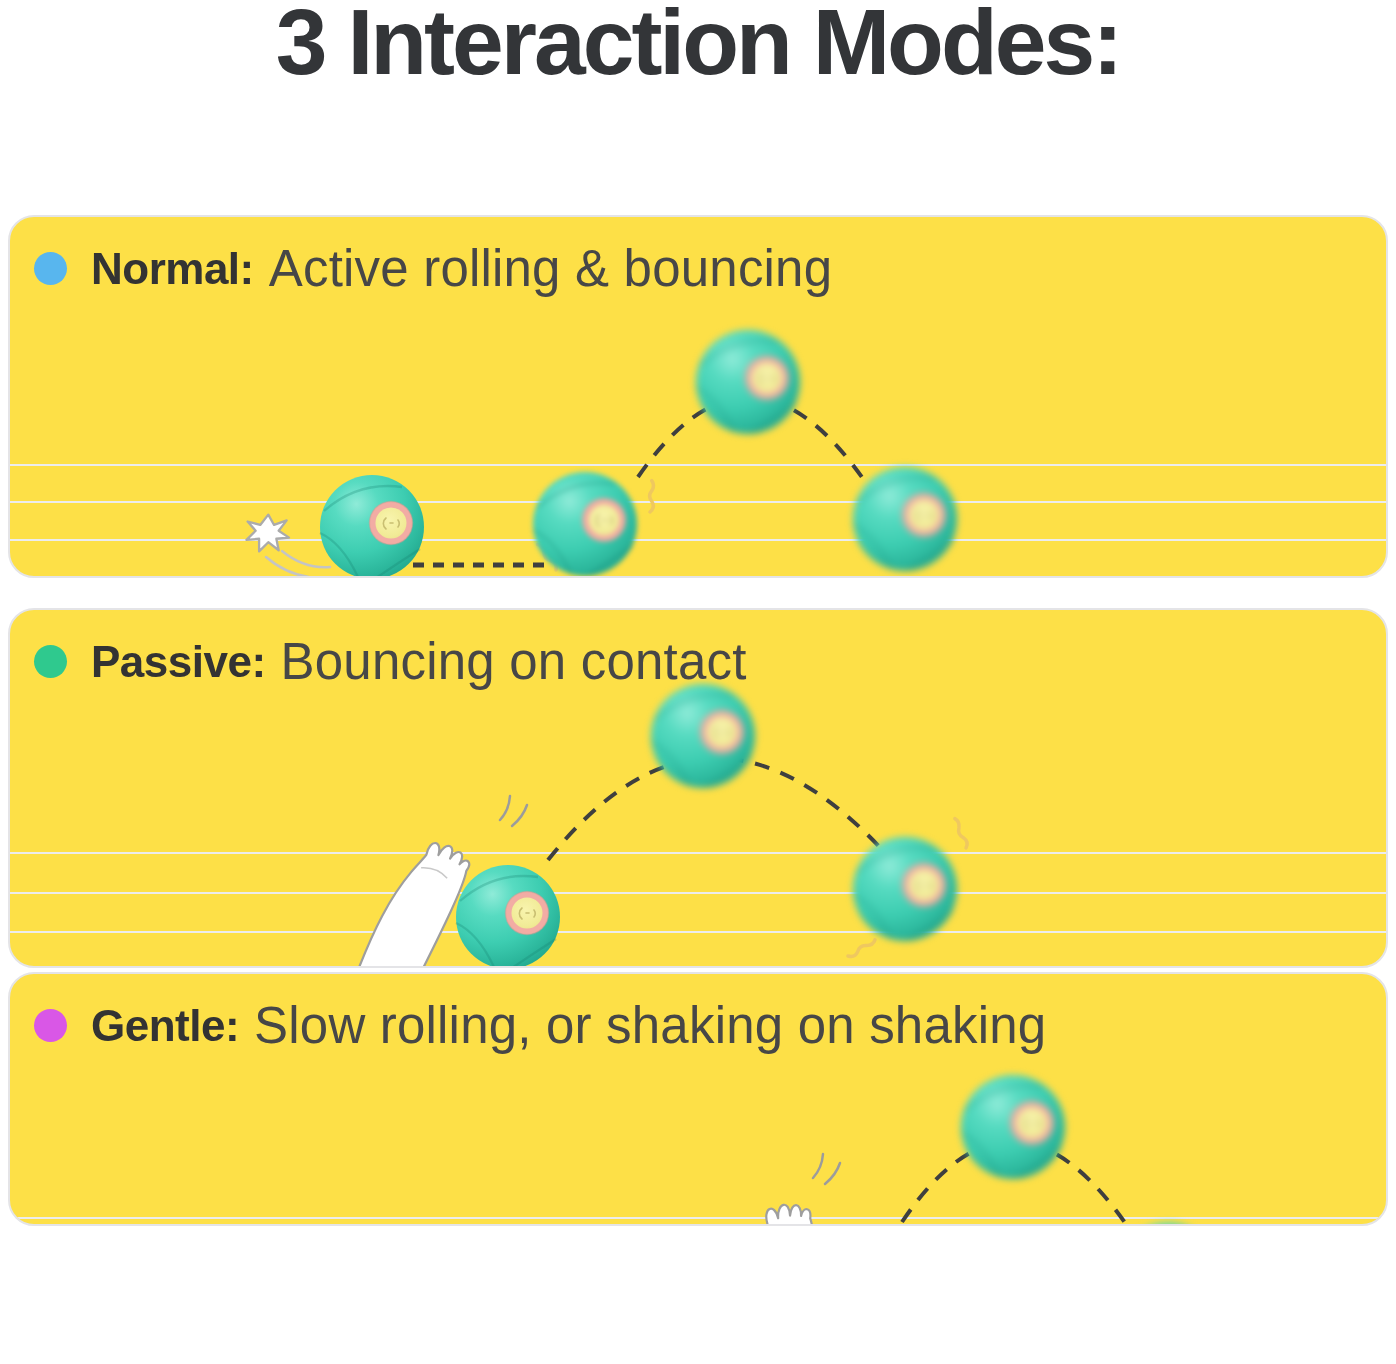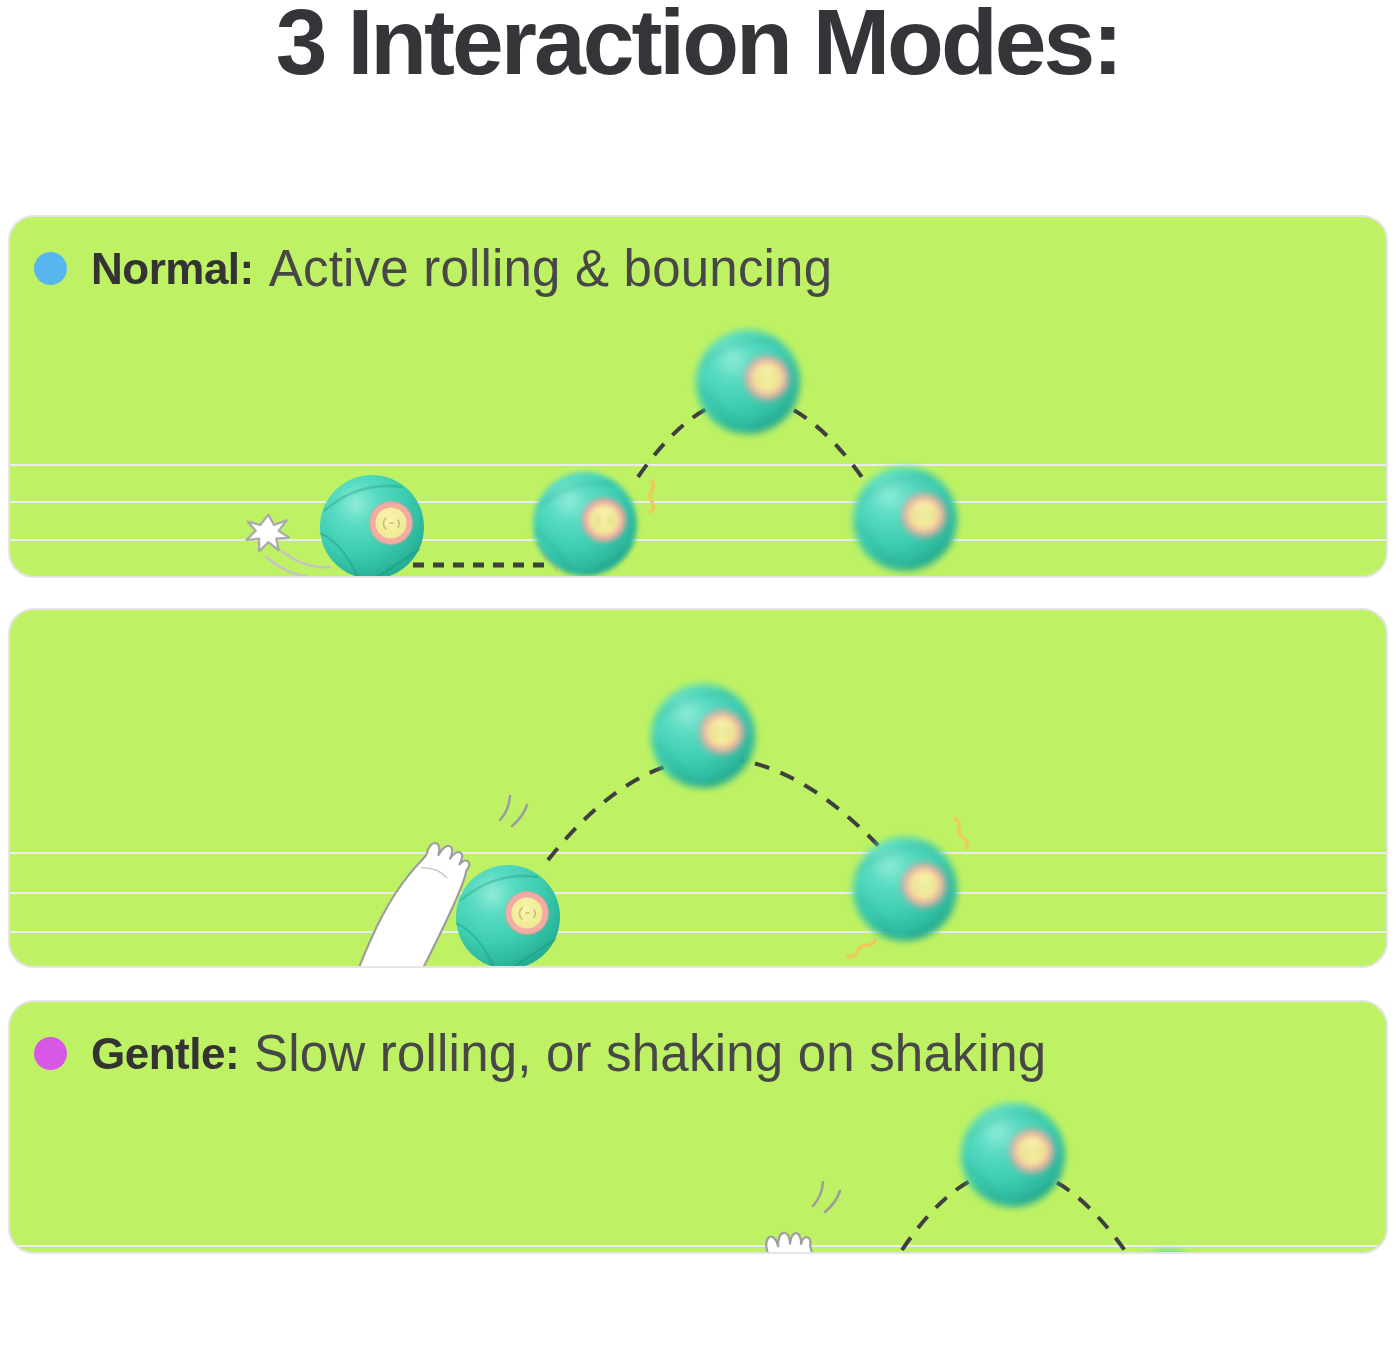--- a/index.html
+++ b/index.html
@@ -1,24 +1,24 @@
 <!DOCTYPE html>
 <html><head>
 <meta charset="utf-8">
 <style>
   html,body{margin:0;padding:0;background:#ffffff;}
   body{width:1396px;height:1364px;overflow:hidden;font-family:"Liberation Sans",sans-serif;position:relative;}
   .page{position:absolute;inset:0;padding-left:9px;}
   .title{position:absolute;top:-10px;left:0;width:1396px;text-align:center;
          font-size:93px;font-weight:bold;letter-spacing:-3px;color:#333538;line-height:1.12;}
   .panel{position:absolute;left:8px;width:1380px;border:2px solid #E4E4E7;border-radius:26px;
-         background:#bef264;box-sizing:border-box;overflow:hidden;}
+         background:#fde047;box-sizing:border-box;overflow:hidden;}
   .panel-normal{top:215px;height:363px;}
   .panel-passive{top:608px;height:360px;}
-  .panel-gentle{top:1000px;height:254px;text-align:center;}
+  .panel-gentle{top:972px;height:254px;text-align:center;}
   .art{position:absolute;left:-2px;top:-2px;}
   .hdr{position:absolute;left:24px;top:22px;display:flex;align-items:center;z-index:3;}
   .dot{width:33px;height:33px;border-radius:50%;flex:0 0 auto;}
   .lbl{font-weight:bold;font-size:44px;color:#333333;margin-left:24px;letter-spacing:-0.5px;}
   .dsc{font-size:51px;color:#474747;margin-left:15px;letter-spacing:0.2px;}
   .b1{filter:blur(2.5px);}   
   .b2{filter:blur(3.5px);}   
   .defs{position:absolute;width:0;height:0;}
 </style>
 </head>
@@ -105,20 +105,25 @@
       <use href="#squig" transform="translate(548,355) rotate(-45)"></use>
       <use href="#squig" transform="translate(642,297) rotate(-6)"></use>
       <use href="#ball" transform="translate(364,312)"></use>
       <use href="#ball" class="b1" transform="translate(577,309)"></use>
       <use href="#ball" class="b2" transform="translate(740,167)"></use>
       <use href="#ball" class="b2" transform="translate(897,304)"></use>
     </svg>
   </section>
 
   <section class="panel panel-passive">
+    <div class="hdr">
+      <span class="dot" style="background: rgb(47, 201, 142);"></span>
+      <span class="lbl">Passive:</span>
+      <span class="dsc">Bouncing on contact</span>
+    </div>
     <svg class="art" width="1380" height="360" viewBox="0 0 1380 360">
       <g stroke="#ECECEE" stroke-width="2">
         <line x1="0" y1="245" x2="1380" y2="245"></line>
         <line x1="0" y1="285" x2="1380" y2="285"></line>
         <line x1="0" y1="324" x2="1380" y2="324"></line>
       </g>
       <path d="M 540 252 Q 700 50 880 248" fill="none" stroke="#3F3F3F" stroke-width="4" stroke-dasharray="15 12"></path>
       <use href="#paw" transform="translate(452,212) rotate(26)"></use>
       <use href="#marks" transform="translate(492,196)"></use>
       <use href="#squig" transform="translate(958,240) rotate(-30)"></use>

